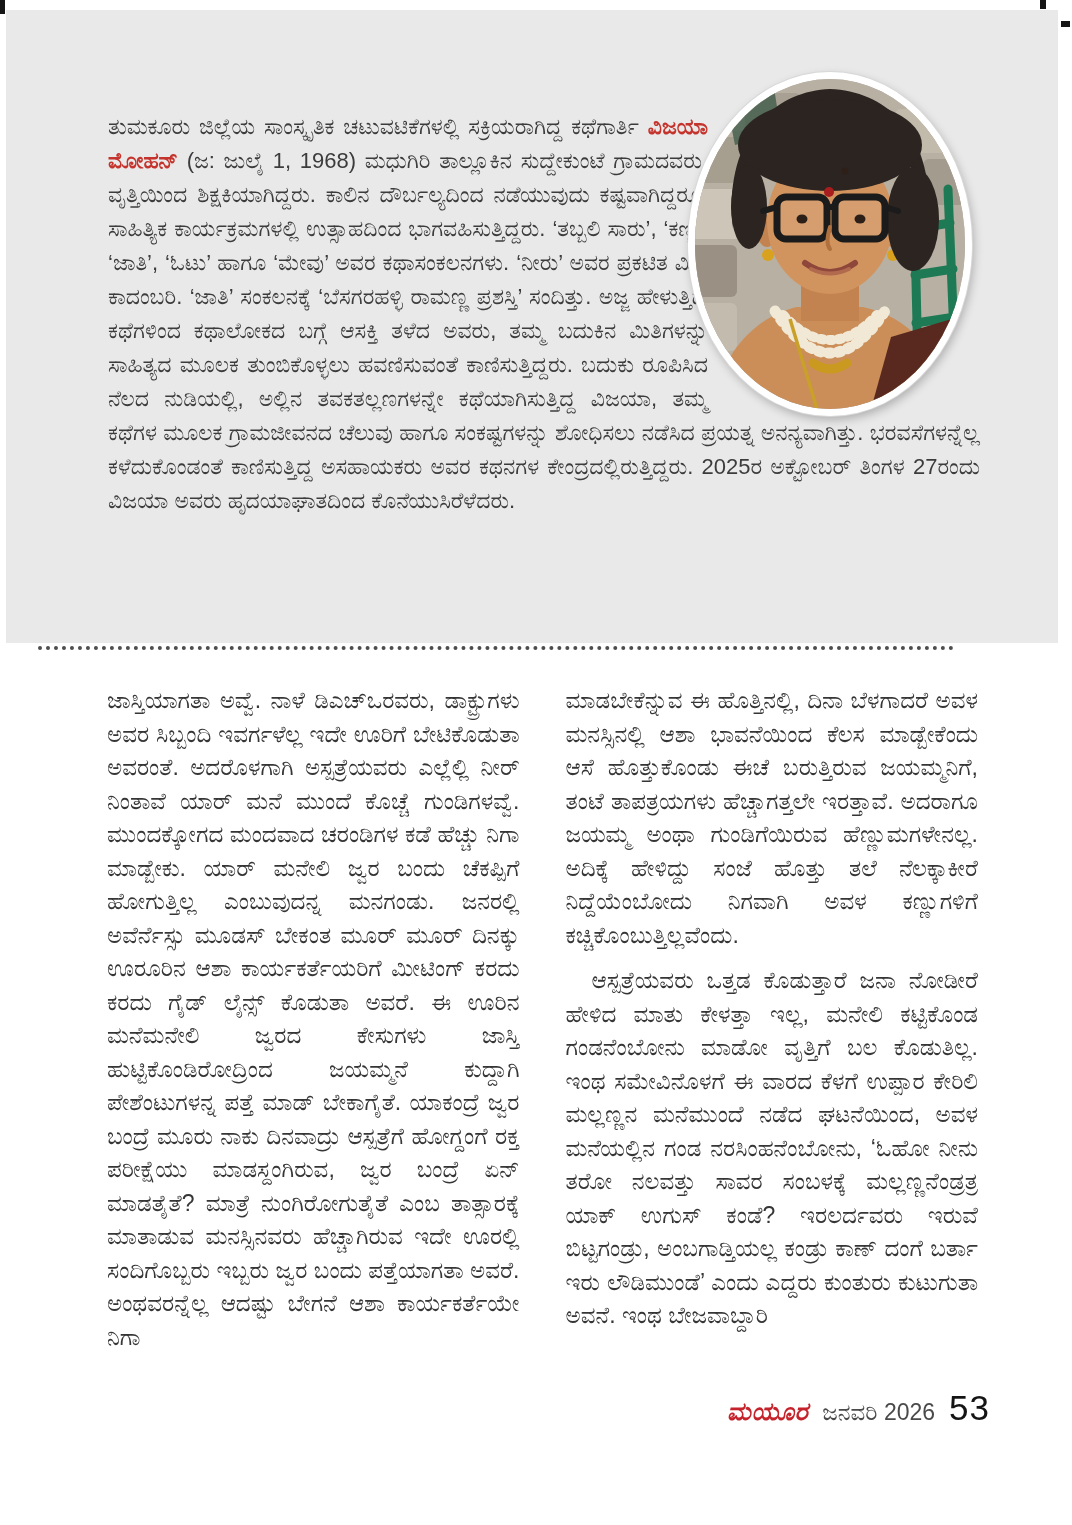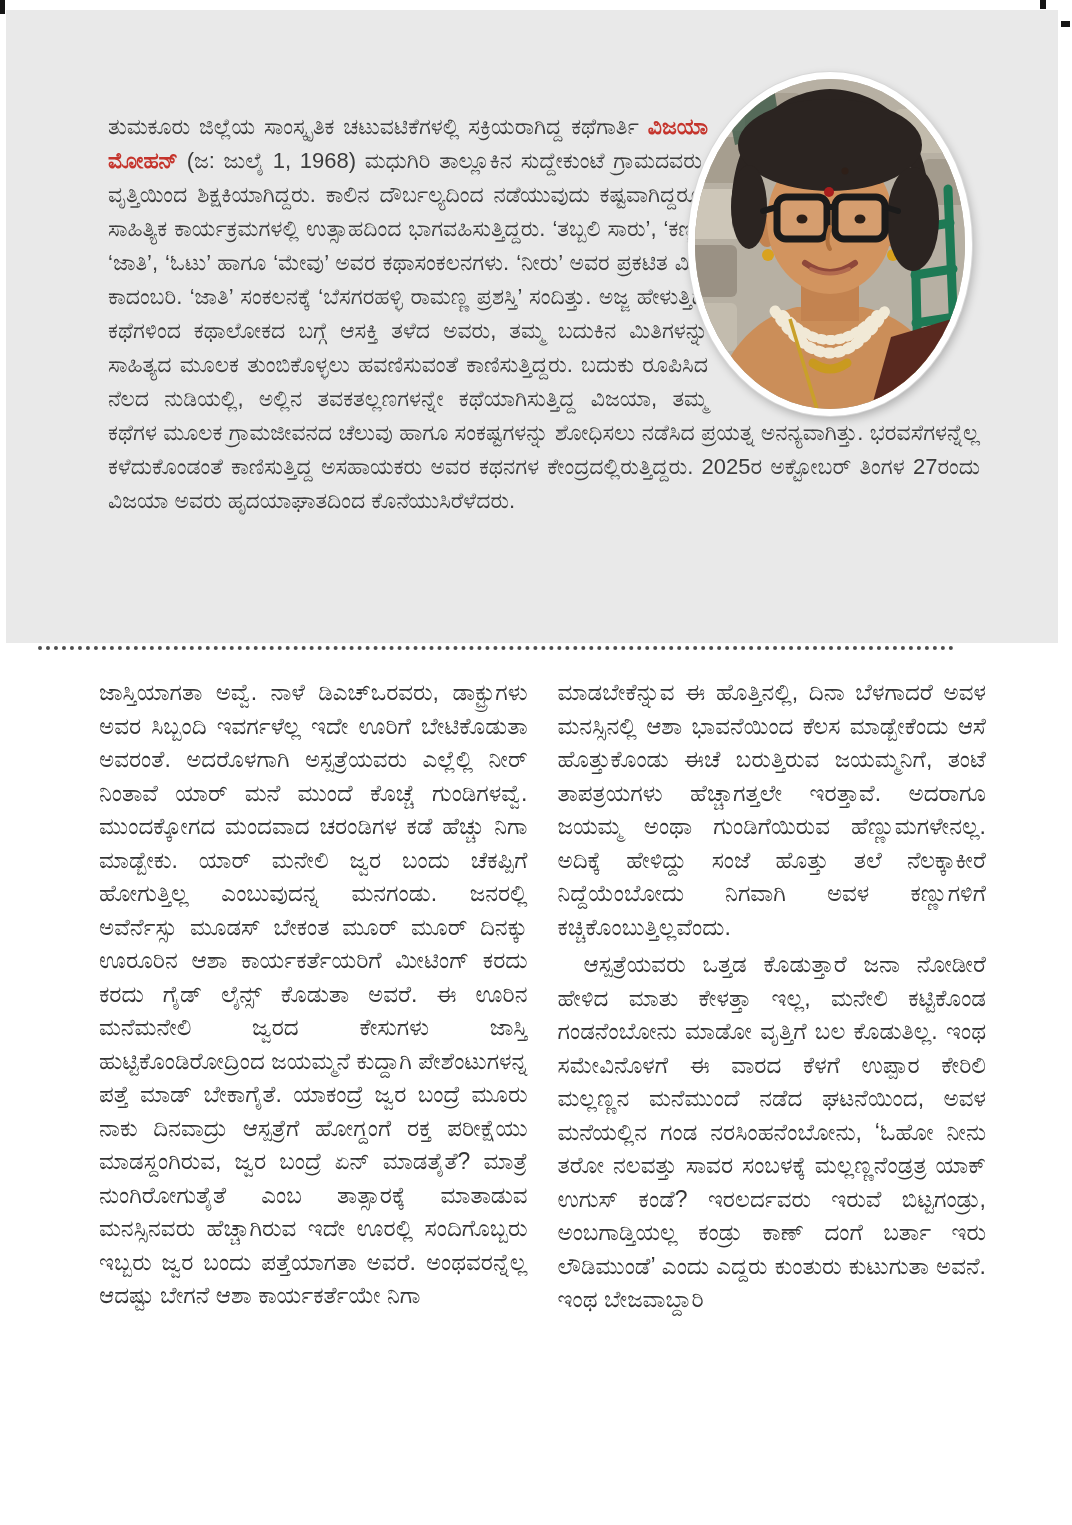--- a/index.html
+++ b/index.html
@@ -72,21 +72,21 @@
     overflow:hidden;
   }
   .column{
     width:437px;
     font-size:23px;
     line-height:33.5px;
     text-align:justify;
     color:#363636;
     overflow:hidden;
   }
-  .column p{margin:4px;}
+  .column p{margin:12px;}
   .column p.indent{text-indent:26px;}
 
   
   .footer{
     position:absolute;
     right:82px;top:1388px;
     display:flex;
     align-items:baseline;
     gap:14px;
     white-space:nowrap;
@@ -197,14 +197,19 @@
   <div class="columns">
     <div class="column">
       <p>ಜಾಸ್ತಿಯಾಗತಾ ಅವ್ವೆ. ನಾಳೆ ಡಿಎಚ್‌ಒರವರು, ಡಾಕ್ಟ್ರುಗಳು ಅವರ ಸಿಬ್ಬಂದಿ ಇವರ್ಗಳೆಲ್ಲ ಇದೇ ಊರಿಗೆ ಬೇಟಿಕೊಡುತಾ ಅವರಂತೆ. ಅದರೊಳಗಾಗಿ ಅಸ್ಪತ್ರೆಯವರು ಎಲ್ಲೆಲ್ಲಿ ನೀರ್ ನಿಂತಾವೆ ಯಾರ್ ಮನೆ ಮುಂದೆ ಕೊಚ್ಚೆ ಗುಂಡಿಗಳವ್ವೆ. ಮುಂದಕ್ಕೋಗದ ಮಂದವಾದ ಚರಂಡಿಗಳ ಕಡೆ ಹೆಚ್ಚು ನಿಗಾ ಮಾಡ್ಬೇಕು. ಯಾರ್ ಮನೇಲಿ ಜ್ವರ ಬಂದು ಚೆಕಪ್ಪಿಗೆ ಹೋಗುತ್ತಿಲ್ಲ ಎಂಬುವುದನ್ನ ಮನಗಂಡು. ಜನರಲ್ಲಿ ಅವೆರ್ನೆಸ್ಸು ಮೂಡಸ್ ಬೇಕಂತ ಮೂರ್ ಮೂರ್ ದಿನಕ್ಕು ಊರೂರಿನ ಆಶಾ ಕಾರ್ಯಕರ್ತೆಯರಿಗೆ ಮೀಟಿಂಗ್ ಕರದು ಕರದು ಗೈಡ್ ಲೈನ್ಸ್ ಕೊಡುತಾ ಅವರೆ. ಈ ಊರಿನ ಮನೆಮನೇಲಿ ಜ್ವರದ ಕೇಸುಗಳು ಜಾಸ್ತಿ ಹುಟ್ಟಿಕೊಂಡಿರೋದ್ರಿಂದ ಜಯಮ್ಮನೆ ಕುದ್ದಾಗಿ ಪೇಶೆಂಟುಗಳನ್ನ ಪತ್ತೆ ಮಾಡ್ ಬೇಕಾಗೈತೆ. ಯಾಕಂದ್ರೆ ಜ್ವರ ಬಂದ್ರೆ ಮೂರು ನಾಕು ದಿನವಾದ್ರು ಆಸ್ಪತ್ರೆಗೆ ಹೋಗ್ದಂಗೆ ರಕ್ತ ಪರೀಕ್ಷೆಯು ಮಾಡಸ್ದಂಗಿರುವ, ಜ್ವರ ಬಂದ್ರೆ ಏನ್ ಮಾಡತೈತೆ? ಮಾತ್ರೆ ನುಂಗಿರೋಗುತೈತೆ ಎಂಬ ತಾತ್ಸಾರಕ್ಕೆ ಮಾತಾಡುವ ಮನಸ್ಸಿನವರು ಹೆಚ್ಚಾಗಿರುವ ಇದೇ ಊರಲ್ಲಿ ಸಂದಿಗೊಬ್ಬರು ಇಬ್ಬರು ಜ್ವರ ಬಂದು ಪತ್ತೆಯಾಗತಾ ಅವರೆ. ಅಂಥವರನ್ನೆಲ್ಲ ಆದಷ್ಟು ಬೇಗನೆ ಆಶಾ ಕಾರ್ಯಕರ್ತೆಯೇ ನಿಗಾ</p>
     </div>
     <div class="column">
       <p>ಮಾಡಬೇಕೆನ್ನುವ ಈ ಹೊತ್ತಿನಲ್ಲಿ, ದಿನಾ ಬೆಳಗಾದರೆ ಅವಳ ಮನಸ್ಸಿನಲ್ಲಿ ಆಶಾ ಭಾವನೆಯಿಂದ ಕೆಲಸ ಮಾಡ್ಬೇಕೆಂದು ಆಸೆ ಹೊತ್ತುಕೊಂಡು ಈಚೆ ಬರುತ್ತಿರುವ ಜಯಮ್ಮನಿಗೆ, ತಂಟೆ ತಾಪತ್ರಯಗಳು ಹೆಚ್ಚಾಗತ್ತಲೇ ಇರತ್ತಾವೆ. ಅದರಾಗೂ ಜಯಮ್ಮ ಅಂಥಾ ಗುಂಡಿಗೆಯಿರುವ ಹೆಣ್ಣುಮಗಳೇನಲ್ಲ. ಅದಿಕ್ಕೆ ಹೇಳಿದ್ದು ಸಂಜೆ ಹೊತ್ತು ತಲೆ ನೆಲಕ್ಕಾಕೀರೆ ನಿದ್ದೆಯೆಂಬೋದು ನಿಗವಾಗಿ ಅವಳ ಕಣ್ಣುಗಳಿಗೆ ಕಚ್ಚಿಕೊಂಬುತ್ತಿಲ್ಲವೆಂದು.</p>
       <p class="indent">ಆಸ್ಪತ್ರೆಯವರು ಒತ್ತಡ ಕೊಡುತ್ತಾರೆ ಜನಾ ನೋಡೀರೆ ಹೇಳಿದ ಮಾತು ಕೇಳತ್ತಾ ಇಲ್ಲ, ಮನೇಲಿ ಕಟ್ಟಿಕೊಂಡ ಗಂಡನೆಂಬೋನು ಮಾಡೋ ವೃತ್ತಿಗೆ ಬಲ ಕೊಡುತಿಲ್ಲ. ಇಂಥ ಸಮೇವಿನೊಳಗೆ ಈ ವಾರದ ಕೆಳಗೆ ಉಪ್ಪಾರ ಕೇರಿಲಿ ಮಲ್ಲಣ್ಣನ ಮನೆಮುಂದೆ ನಡೆದ ಘಟನೆಯಿಂದ, ಅವಳ ಮನೆಯಲ್ಲಿನ ಗಂಡ ನರಸಿಂಹನೆಂಬೋನು, ‘ಓಹೋ ನೀನು ತರೋ ನಲವತ್ತು ಸಾವರ ಸಂಬಳಕ್ಕೆ ಮಲ್ಲಣ್ಣನೆಂಡ್ರತ್ರ ಯಾಕ್ ಉಗುಸ್ ಕಂಡೆ? ಇರಲರ್ದವರು ಇರುವೆ ಬಿಟ್ಟಗಂಡ್ರು, ಅಂಬಗಾಡ್ತಿಯಲ್ಲ ಕಂಡ್ರು ಕಾಣ್ ದಂಗೆ ಬರ್ತಾ ಇರು ಲೌಡಿಮುಂಡೆ’ ಎಂದು ಎದ್ದರು ಕುಂತುರು ಕುಟುಗುತಾ ಅವನೆ. ಇಂಥ ಬೇಜವಾಬ್ದಾರಿ</p>
     </div>
   </div>
 
+  <div class="footer">
+    <span class="magazine-logo">ಮಯೂರ</span>
+    <span class="issue-date">ಜನವರಿ 2026</span>
+    <span class="page-number">53</span>
+  </div>
 
 </div>
 
 </body></html>

